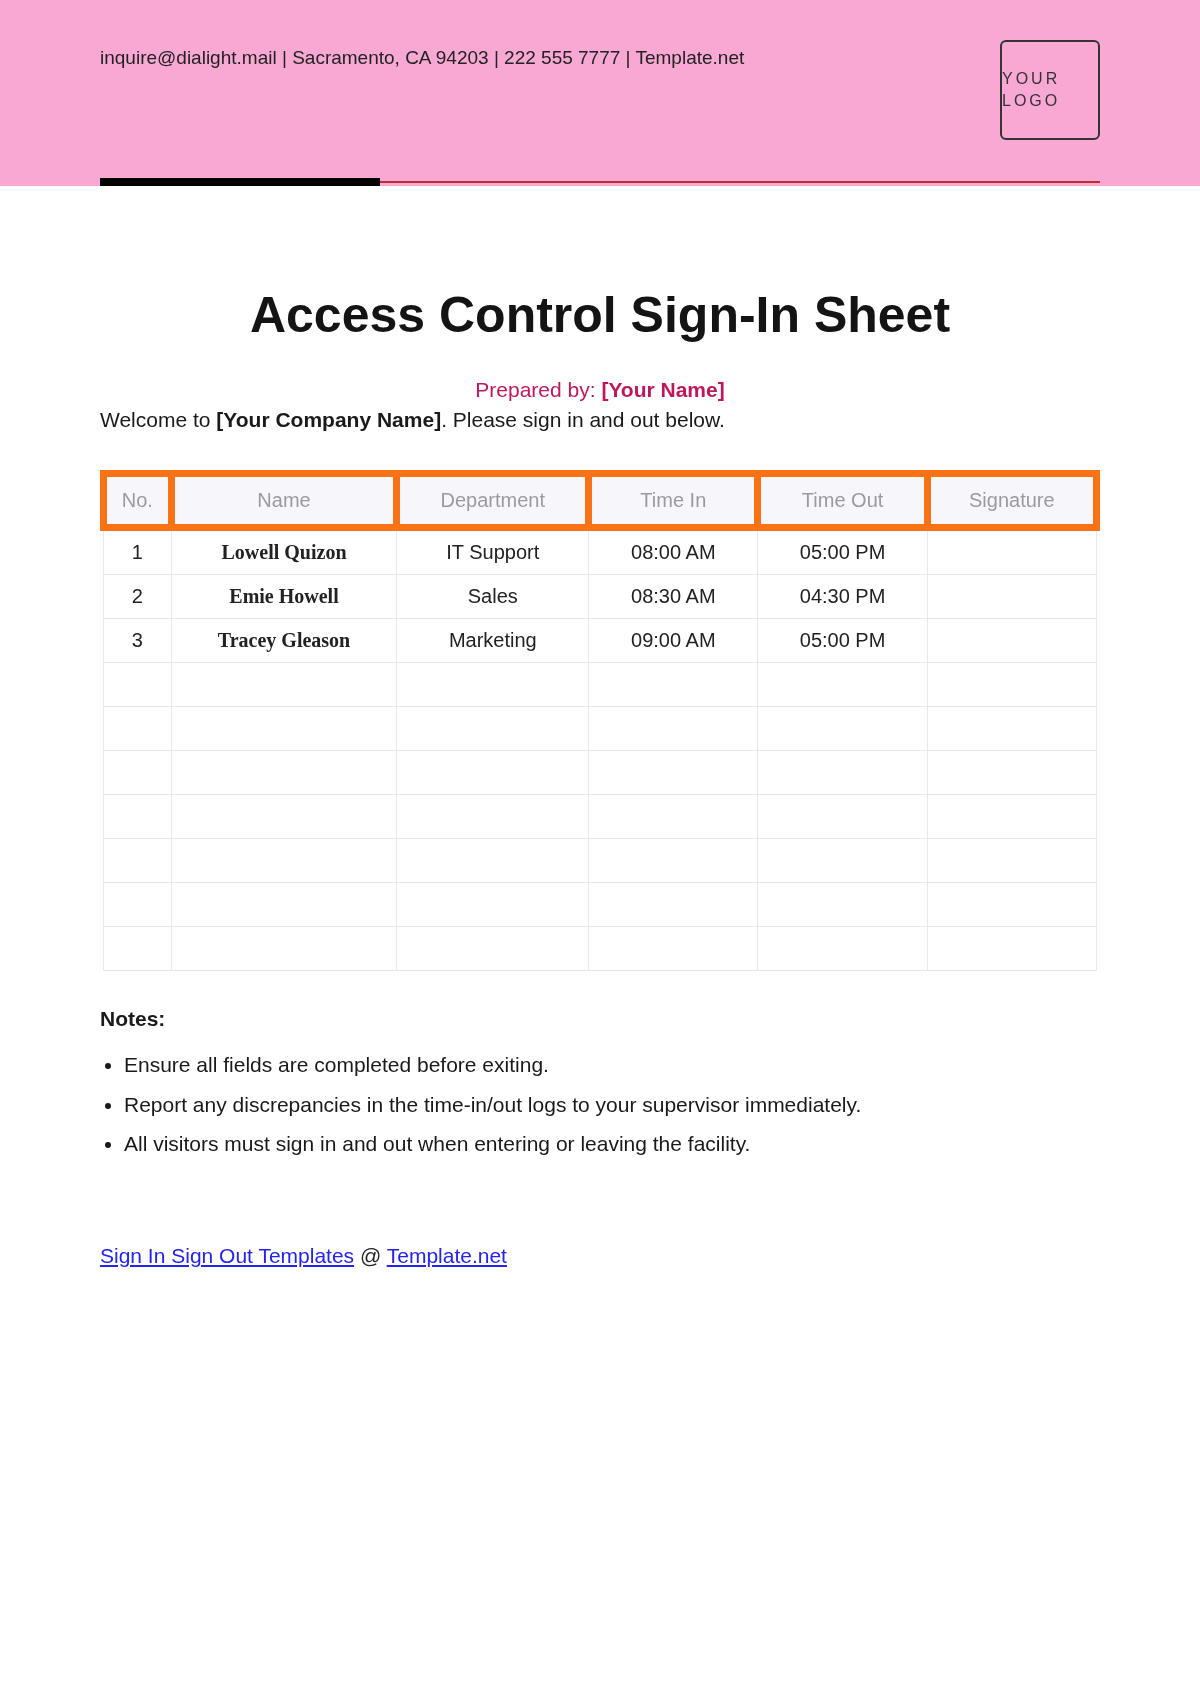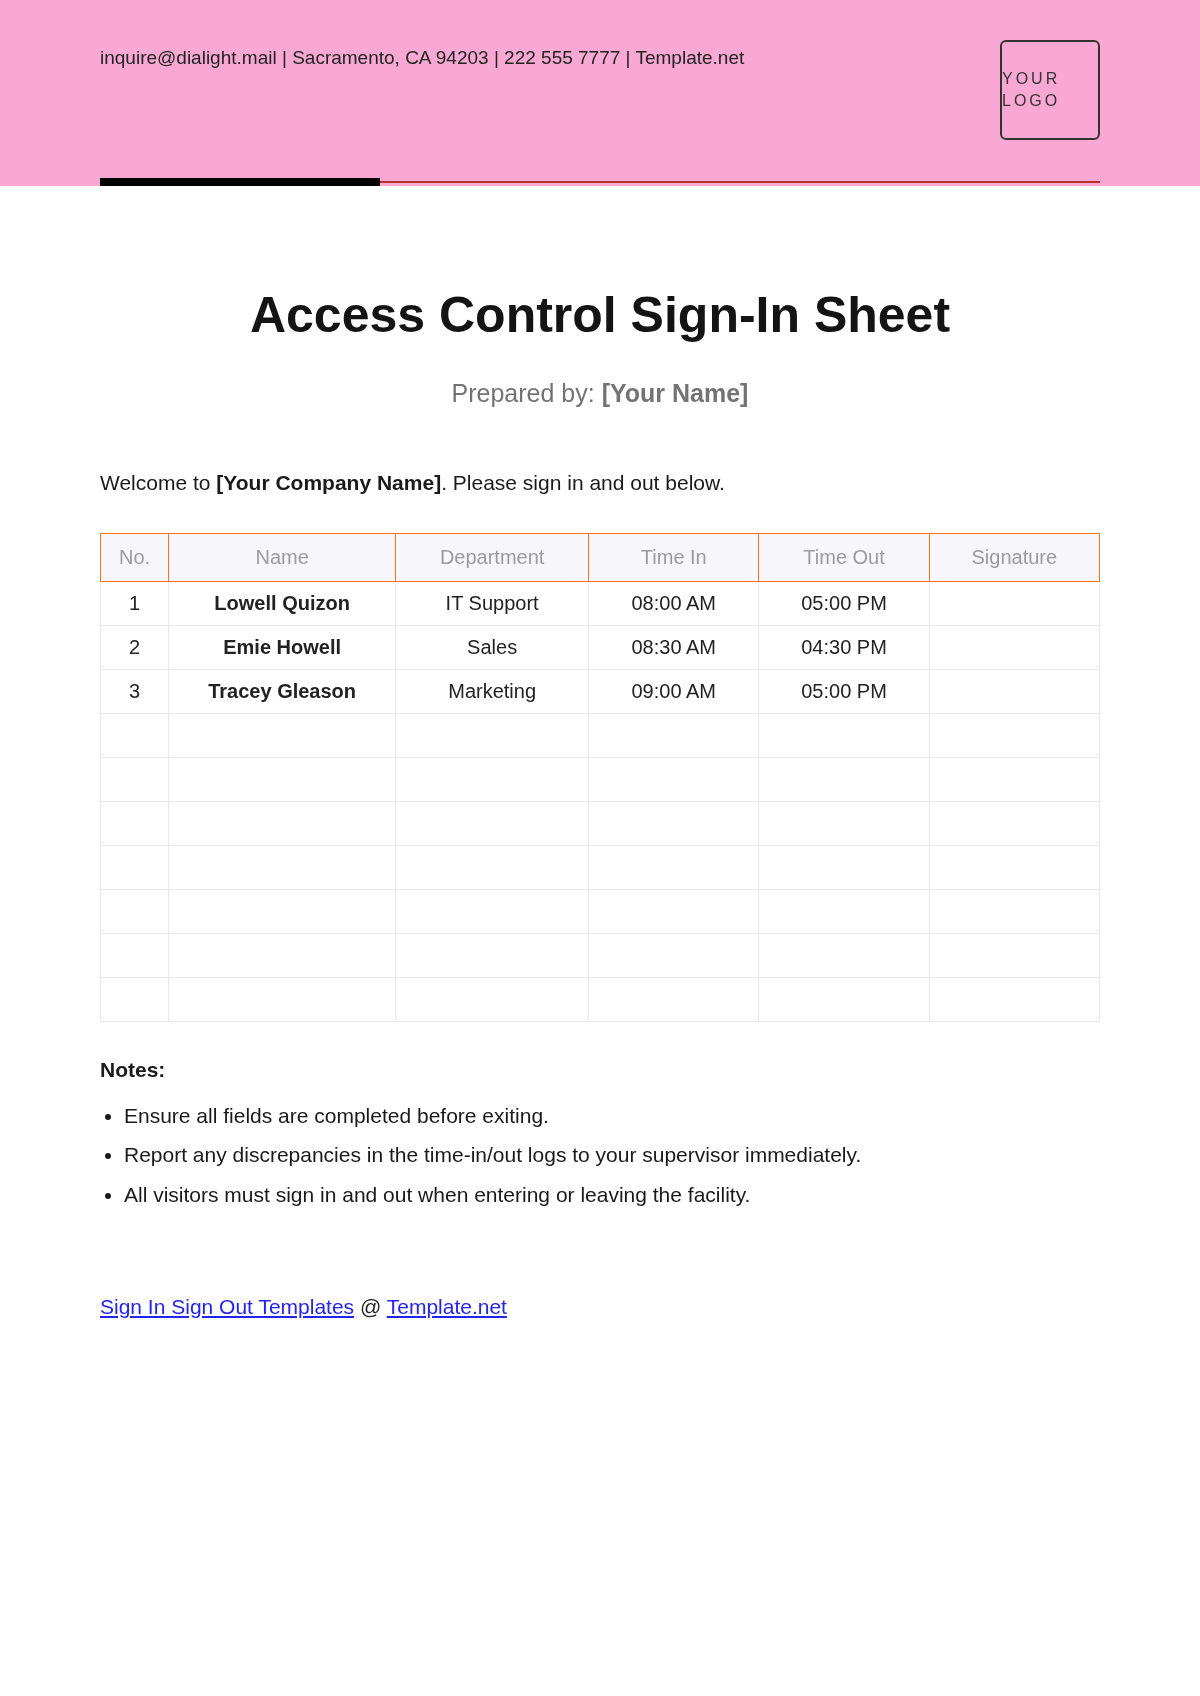--- a/index.html
+++ b/index.html
@@ -60,53 +60,52 @@
   }
   .title {
     text-align: center;
     font-size: 50px;
     font-weight: 700;
     color: #141414;
     margin-bottom: 28px;
   }
   .meta {
     text-align: center;
-    font-size: 25px;
-    color: #737373;
+    font-size: 21px;
+    color: #be185d;
     line-height: 1.7;
-    margin-bottom: 56px;
   }
   .meta .bold { font-weight: 700; }
   .welcome {
     font-size: 21px;
     color: #1a1a1a;
     margin-bottom: 38px;
   }
   .welcome .bold { font-weight: 700; }
   table {
     width: 100%;
     border-collapse: collapse;
     font-size: 20px;
   }
   thead th {
     background: #f7f7fb;
     color: #9a9aa0;
     font-weight: 400;
     padding: 12px 6px;
-    border: 1px solid #f97316;
+    border: 7px solid #f97316;
     text-align: center;
   }
   tbody td {
     border: 1px solid #e8e8ec;
     padding: 10px 6px;
     text-align: center;
     height: 44px;
     color: #222;
   }
-  tbody td.name { font-weight: 700; }
+  tbody td.name { font-weight: 700; font-family: Liberation Serif, serif; }
   .col-no { width: 60px; }
   .col-name { width: 200px; }
   .col-dept { width: 170px; }
   .col-tin { width: 150px; }
   .col-tout { width: 150px; }
   .col-sig { width: 150px; }
   .notes-title {
     font-weight: 700;
     font-size: 21px;
     margin-top: 36px;

